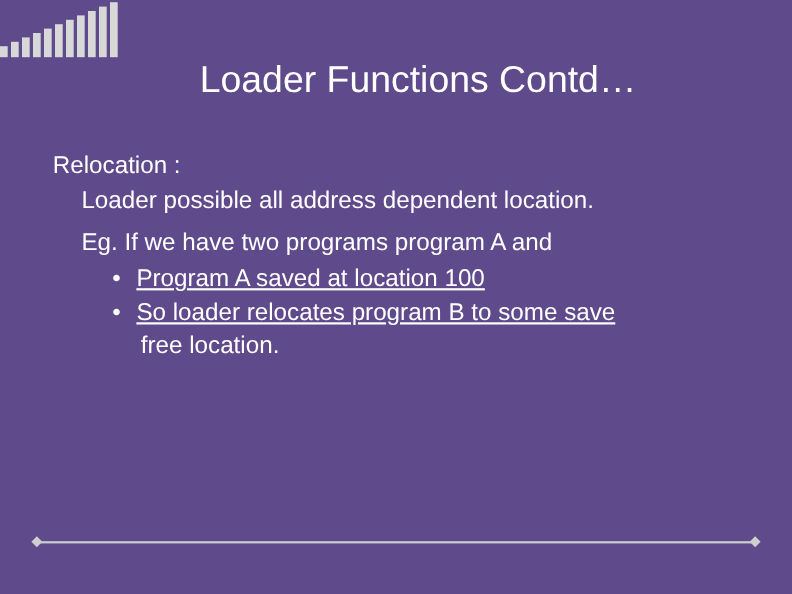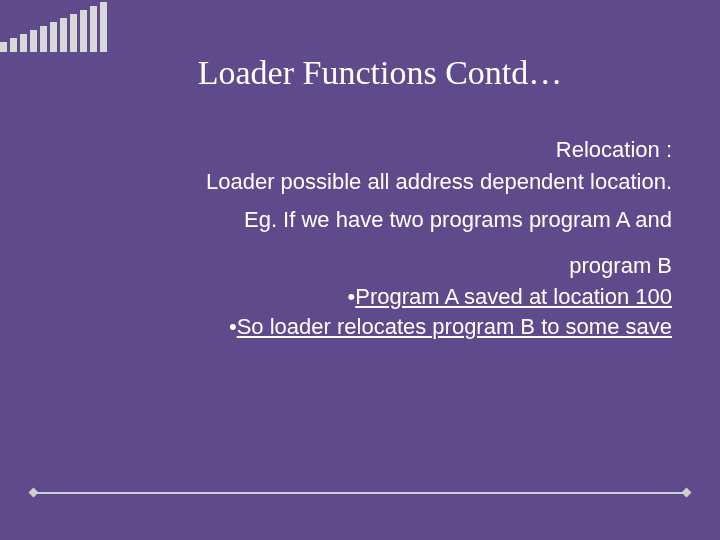--- a/index.html
+++ b/index.html
@@ -28,34 +28,32 @@
   .title {
     position: absolute;
     top: 54px;
     left: 0;
     right: 0;
     text-align: center;
     font-size: 34px;
     color: #ffffff;
     font-weight: 400;
     padding-left: 40px;
-    font-family: Liberation Serif, serif;
   }
   .body {
     position: absolute;
     top: 136px;
     left: 48px;
     right: 48px;
     font-size: 22px;
     line-height: 1.28;
-    text-align: right;
   }
   .lvl1 { margin-left: 0; margin-bottom: 4px; }
   .lvl2 { margin-left: 26px; margin-bottom: 10px; }
-  .lvl2b { margin-left: 26px; margin-bottom: 18px; }
+  .lvl2b { margin-left: 26px; margin-bottom: 5px; }
   .lvl2b-cont { margin-left: 66px; margin-bottom: 2px; }
   .lvl3 { margin-left: 54px; margin-bottom: 2px; text-decoration: underline; }
   .lvl3-cont { margin-left: 80px; margin-bottom: 2px; }
   .bullet { display: inline-block; width: 22px; }
   .rule {
     position: absolute;
     left: 34px;
     right: 34px;
     bottom: 46px;
     height: 0;
@@ -88,25 +86,25 @@
   <span style="height:46px"></span>
   <span style="height:50px"></span>
 </div>
 
 <div class="title">Loader Functions Contd…</div>
 
 <div class="body">
   <div class="lvl1">Relocation :</div>
   <div class="lvl2">Loader possible all address dependent location.</div>
   <div class="lvl2b">Eg. If we have two programs program A and</div>
-  <div class="lvl2b-cont">program B</div>
 
   <div class="lvl3">
     <span class="bullet">•</span><span>Program A saved at location 100</span>
   </div>
 
 
   <div class="lvl3">
     <span class="bullet">•</span><span>So loader relocates program B to some save</span>
   </div>
+  <div class="lvl3-cont">free location.</div>
 </div>
 
 <div class="rule"></div>
 
 </body></html>

